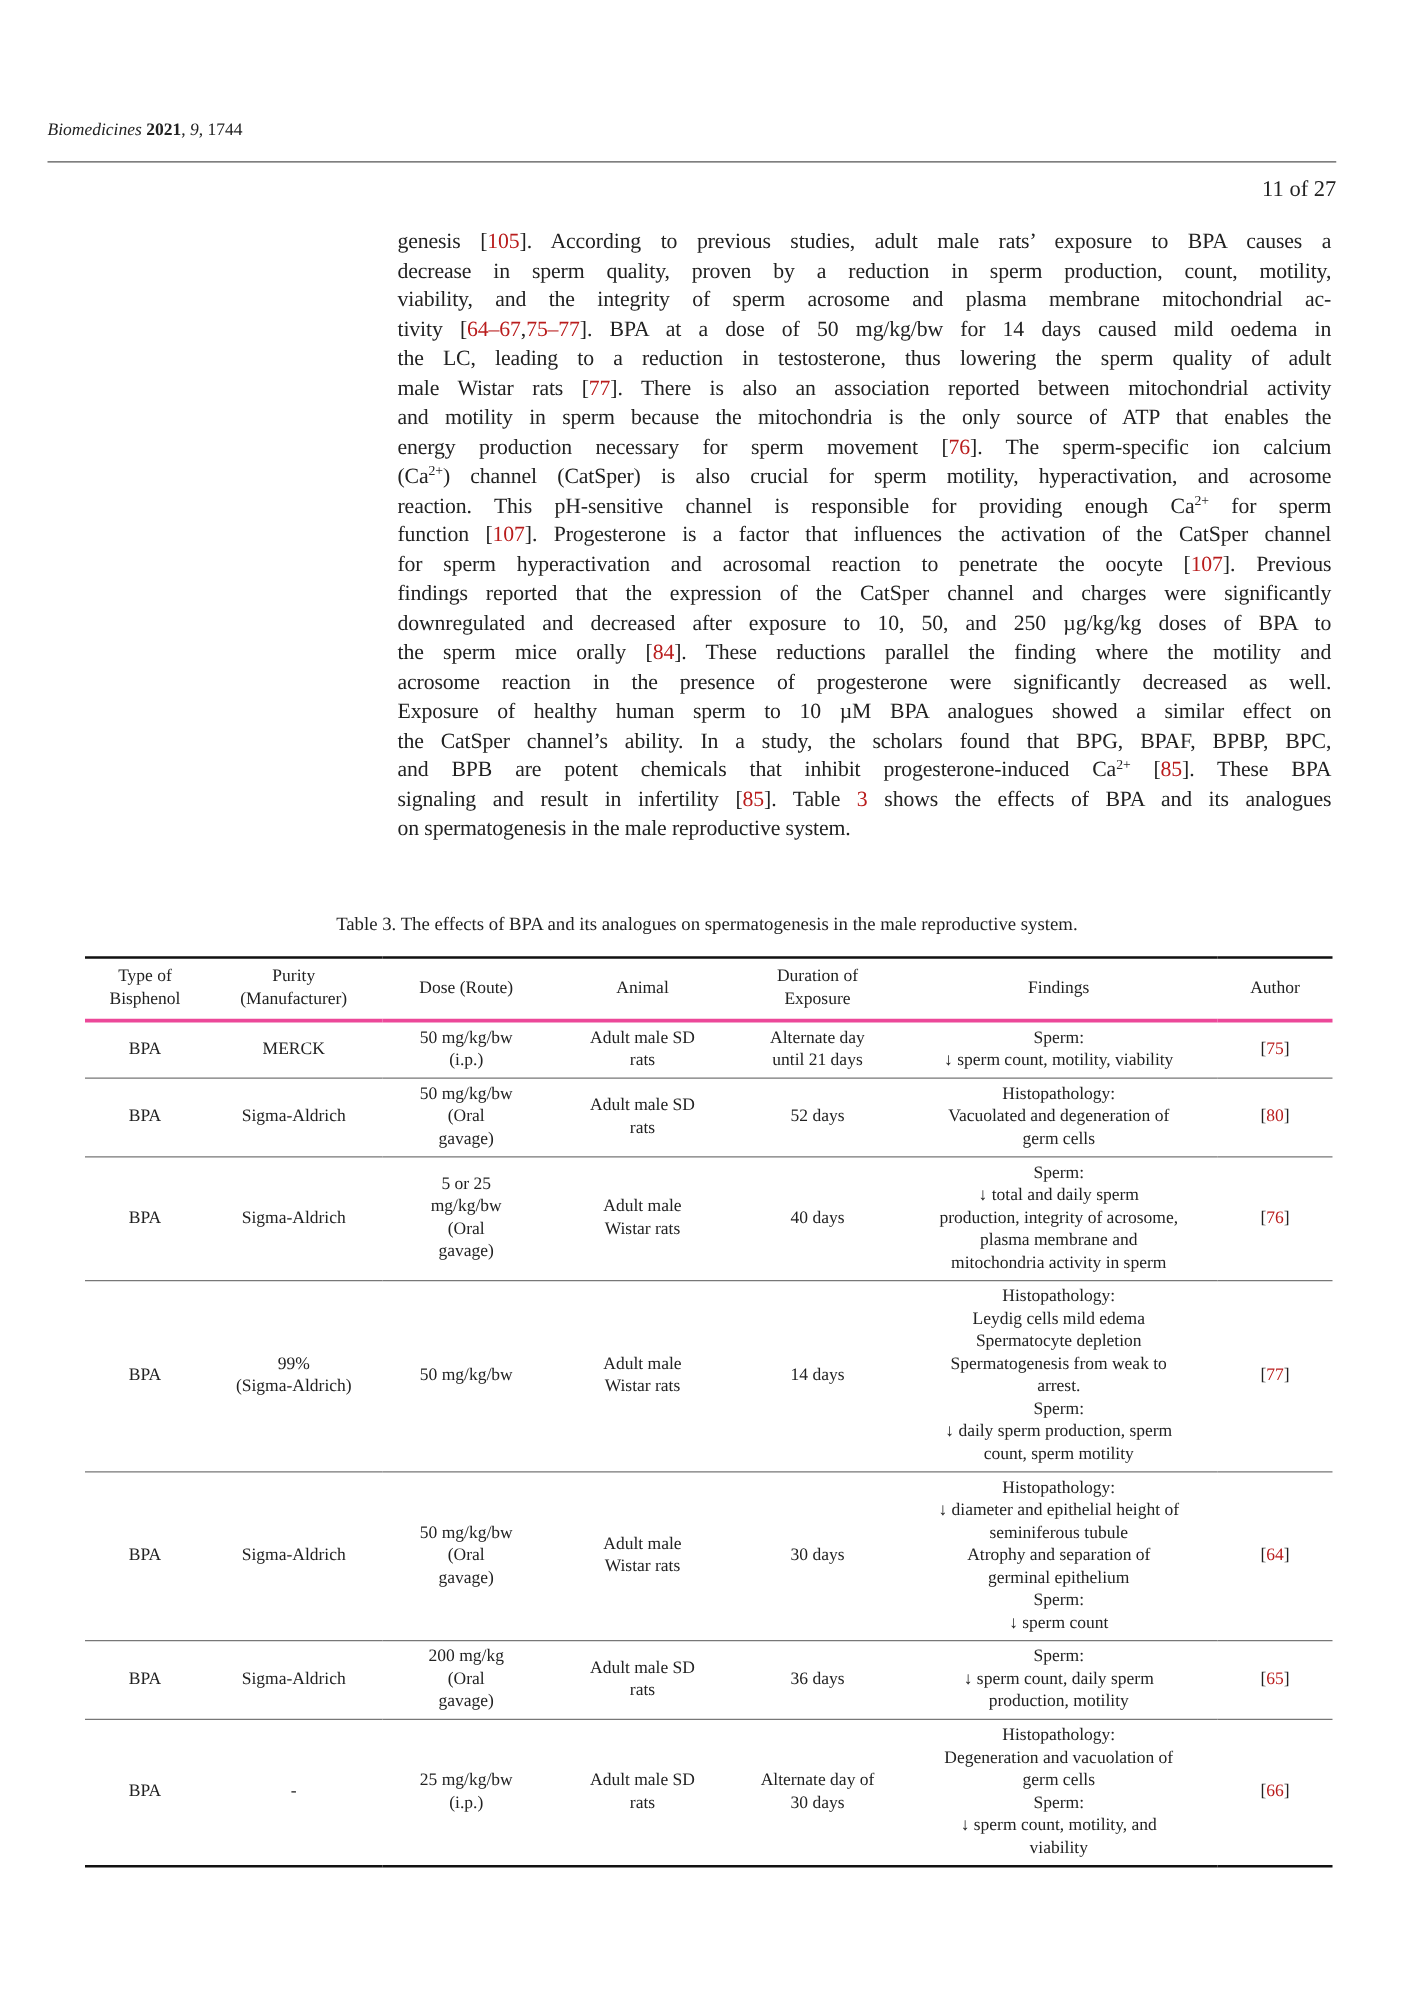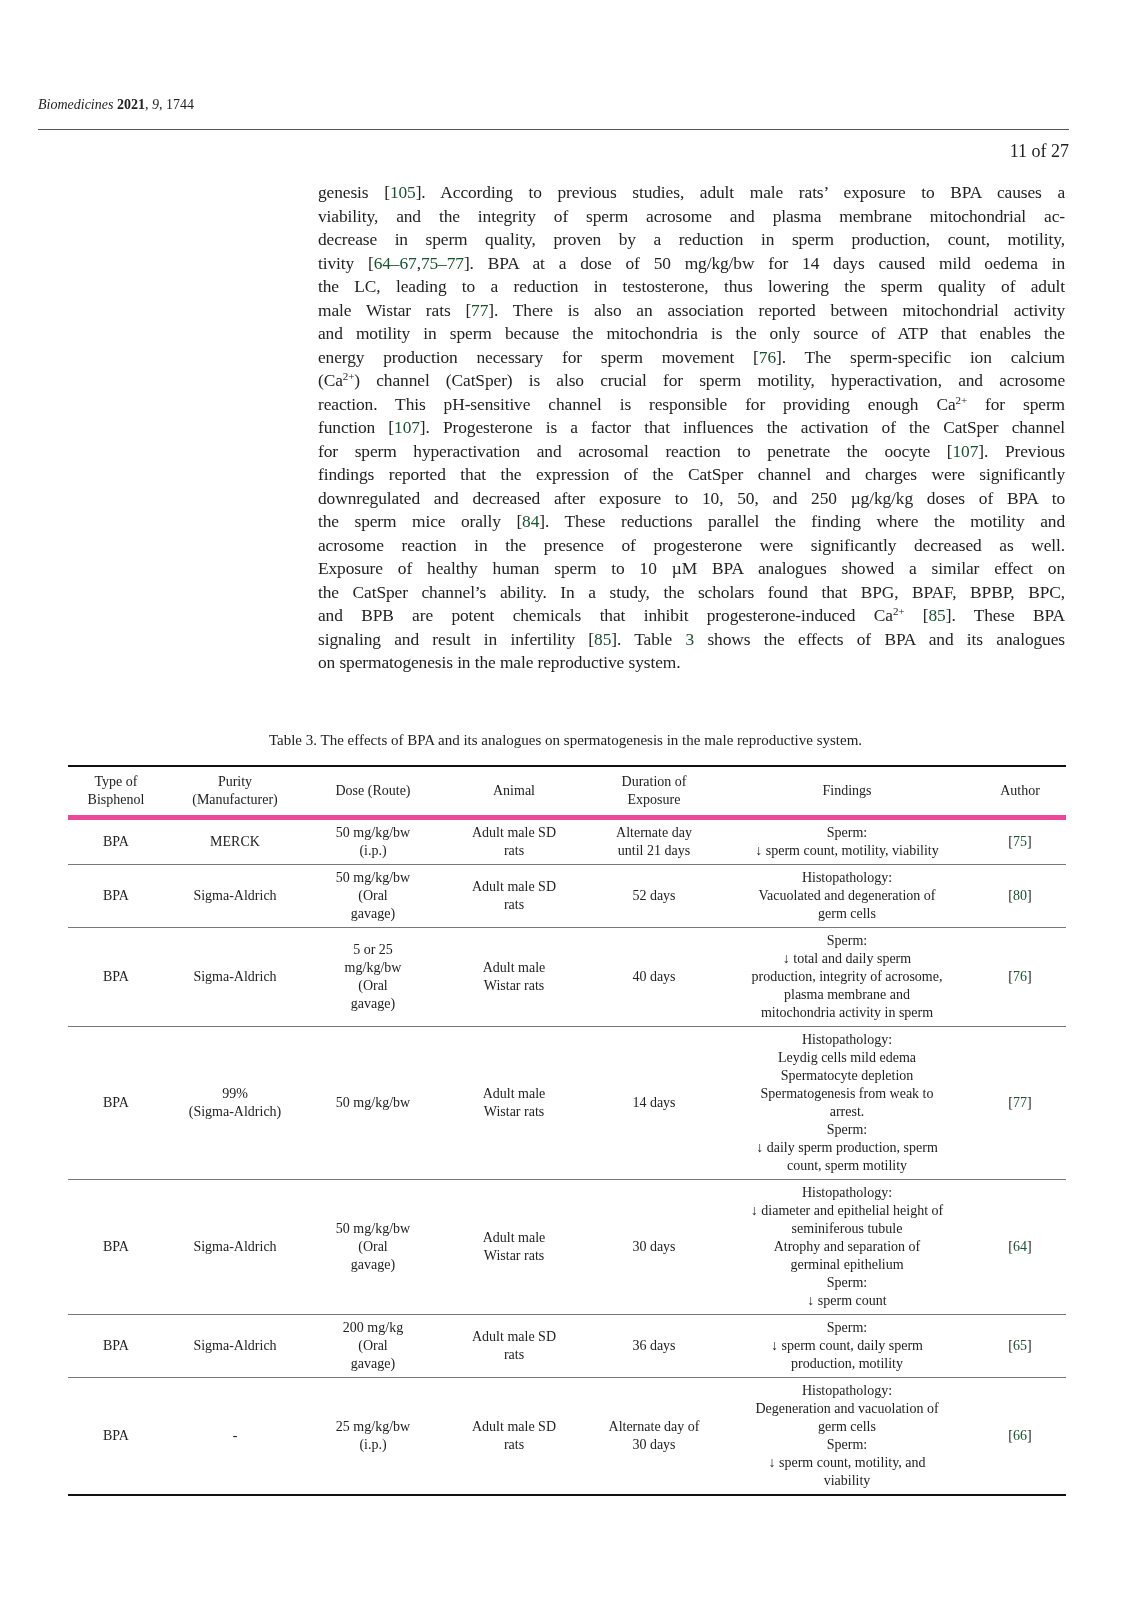--- a/index.html
+++ b/index.html
@@ -4,46 +4,46 @@
 <style>
   html, body { margin: 0; padding: 0; background: #ffffff; }
   body { width: 1131px; height: 1600px; position: relative; font-family: "Liberation Serif", "DejaVu Serif", serif; color: #222; }
   .header { position: absolute; left: 38px; right: 62px; top: 97px; height: 32px; border-bottom: 1.5px solid #555; }
   .header .journal { position: absolute; left: 0; top: 0; font-size: 14px; }
   .header .journal i { font-style: italic; margin-top: 12px; }
   .header .pageno { position: absolute; right: 0; top: 0; font-size: 18px; margin-top: 44px; }
   .body-text { position: absolute; left: 318px; width: 747px; top: 181px; font-size: 17.4px; line-height: 23.5px; text-align: justify; letter-spacing: -0.1px; }
   .body-text .ln { display: block; text-align-last: justify; white-space: nowrap; }
   .body-text .ln.last { text-align-last: left; }
-  .cite { color: #14532d; margin-top: 24px; }
+  .cite { color: #b91c1c; margin-top: 24px; }
   sup { font-size: 11px; line-height: 0; vertical-align: 6px; }
   .caption { position: absolute; left: 0; width: 1131px; top: 732px; text-align: center; font-size: 15px; }
   .caption b { font-weight: normal; }
   table.t3 { position: absolute; left: 68px; width: 998px; top: 765px; border-collapse: collapse; font-size: 14px; line-height: 18px; }
   table.t3 th, table.t3 td { text-align: center; vertical-align: middle; padding: 4px 4px; }
-  table.t3 thead tr { border-top: 2.5px solid #111; border-bottom: 5px solid #ec4899; }
+  table.t3 thead tr { border-top: 2.5px solid #111; border-bottom: 3px solid #ec4899; }
   table.t3 th { font-weight: normal; height: 40px; }
   table.t3 tbody tr { border-bottom: 1px solid #777; }
   table.t3 tbody tr:last-child { border-bottom: 2.5px solid #111; }
   .ln-cell { display: block; }
   col.c1 { width: 96px; } col.c2 { width: 142px; } col.c3 { width: 134px; } col.c4 { width: 148px; }
   col.c5 { width: 132px; } col.c6 { width: 254px; } col.c7 { width: 92px; }
 </style>
 </head>
 <body>
 
 <div class="header">
   <div class="journal"><i>Biomedicines</i> <b>2021</b>, <i>9</i>, <span>1744</span></div>
   <div class="pageno">11 of 27</div>
 </div>
 
 <div class="body-text" id="bodyText">
     <span class="ln">genesis [<span class="cite">105</span>]. According to previous studies, adult male rats’ exposure to BPA causes a</span>
+    <span class="ln">decrease in sperm quality, proven by a reduction in sperm production, count, motility,</span>
     <span class="ln">viability, and the integrity of sperm acrosome and plasma membrane mitochondrial ac-</span>
-    <span class="ln">decrease in sperm quality, proven by a reduction in sperm production, count, motility,</span>
     <span class="ln">tivity [<span class="cite">64–67</span>,<span class="cite">75–77</span>]. BPA at a dose of 50 mg/kg/bw for 14 days caused mild oedema in</span>
     <span class="ln">the LC, leading to a reduction in testosterone, thus lowering the sperm quality of adult</span>
     <span class="ln">male Wistar rats [<span class="cite">77</span>]. There is also an association reported between mitochondrial activity</span>
     <span class="ln">and motility in sperm because the mitochondria is the only source of ATP that enables the</span>
     <span class="ln">energy production necessary for sperm movement [<span class="cite">76</span>]. The sperm-specific ion calcium</span>
     <span class="ln">(Ca<sup>2+</sup>) channel (CatSper) is also crucial for sperm motility, hyperactivation, and acrosome</span>
     <span class="ln">reaction. This pH-sensitive channel is responsible for providing enough Ca<sup>2+</sup> for sperm</span>
     <span class="ln">function [<span class="cite">107</span>]. Progesterone is a factor that influences the activation of the CatSper channel</span>
     <span class="ln">for sperm hyperactivation and acrosomal reaction to penetrate the oocyte [<span class="cite">107</span>]. Previous</span>
     <span class="ln">findings reported that the expression of the CatSper channel and charges were significantly</span>

